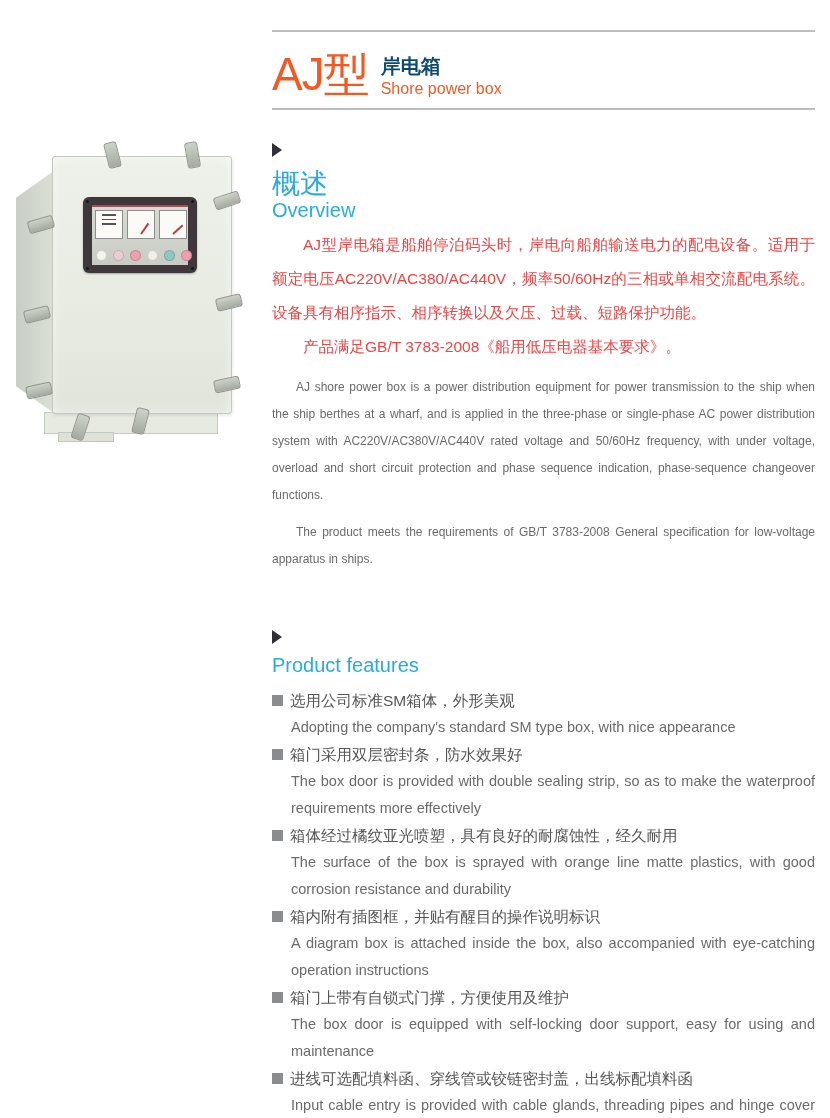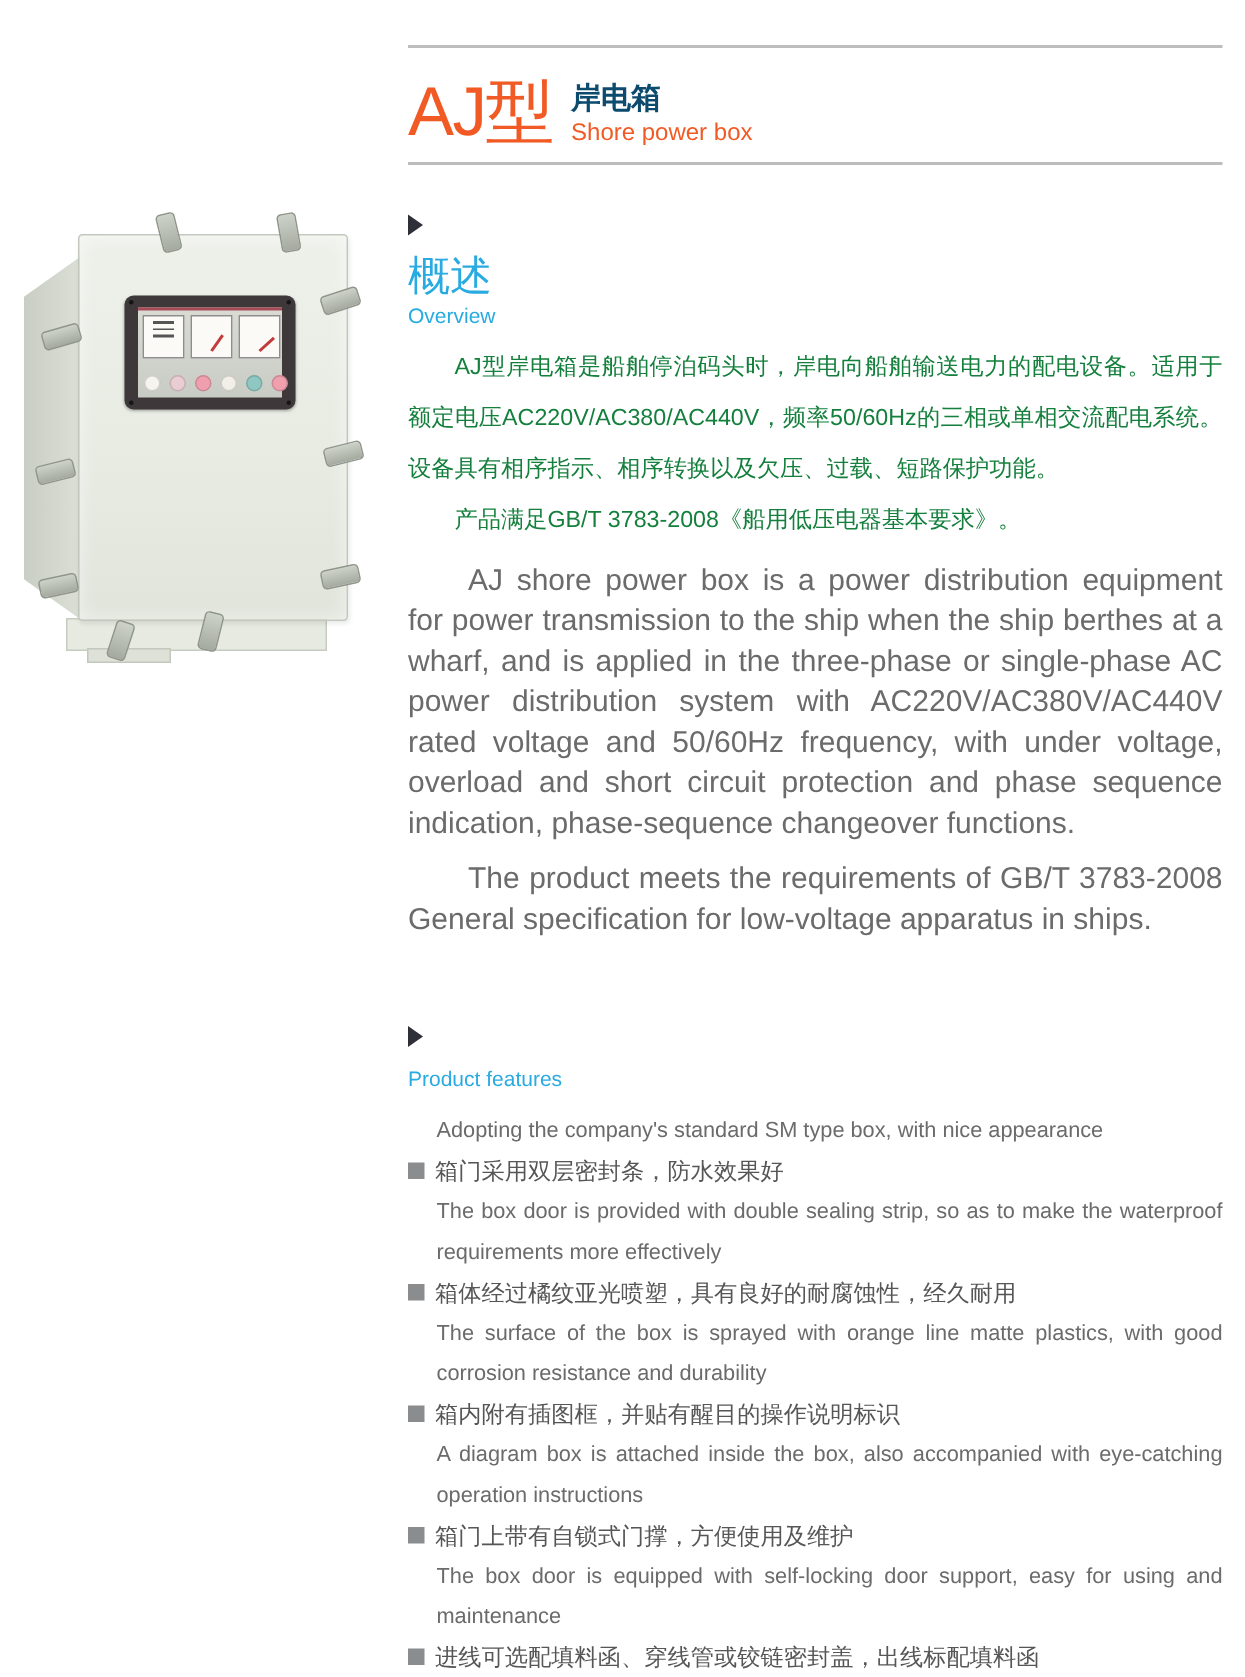--- a/index.html
+++ b/index.html
@@ -17,27 +17,27 @@
   .title-row { display:flex; align-items:flex-start; gap:12px; margin-top:15px; height:58px; }
   .model { font-size:46px; line-height:54px; color:#f15a24; font-weight:300; letter-spacing:-1px; }
   .title-sub { display:flex; flex-direction:column; margin-top:7px; }
   .title-cn { font-size:20px; font-weight:bold; color:#0c4a6e; line-height:24px; }
   .title-en { font-size:16px; color:#f15a24; line-height:21px; }
 
   .sec-head { display:flex; gap:11px;flex-direction:column; }
   .tri { width:0; height:0; border-left:10px solid #2e2f38; border-top:7px solid transparent;
          border-bottom:7px solid transparent; margin-top:9px; }
   .sec-title-cn { margin:0; font-size:28px; line-height:32px; color:#29abe2; font-weight:500; }
-  .sec-title-en { font-size:14px; line-height:21px; color:#29abe2; }
+  .sec-title-en { font-size:20px; line-height:21px; color:#29abe2; }
 
   .sec-overview { margin-top:24px; }
   .cn-paras { margin-top:7px; }
-  .p-cn { margin:0; font-size:15.5px; line-height:34px; color:#15803d; text-align:justify; text-indent:2em; }
+  .p-cn { margin:0; font-size:15.5px; line-height:34px; color:#ef4444; text-align:justify; text-indent:2em; }
   .en-paras { margin-top:6px; }
-  .p-en { margin:10px 0 0 0; font-size:20px; line-height:27px; color:#6b6b6b; text-align:justify; text-indent:2em; }
+  .p-en { margin:10px 0 0 0; font-size:12px; line-height:27px; color:#6b6b6b; text-align:justify; text-indent:2em; }
 
   .sec-features { margin-top:48px; }
   .feature-list { margin-top:11px; }
   .feature { margin:0; }
   .f-cn { font-size:15.5px; line-height:27px; color:#565656; }
   .sq { display:inline-block; width:11px; height:11px; background:#8a8c8e; margin-right:7px; }
   .f-en { margin:0 0 0 19px; font-size:14.5px; line-height:27px; color:#6b6b6b; text-align:justify; }
 
   
   .photo { position:absolute; left:14px; top:146px; width:232px; height:296px; }
@@ -162,20 +162,21 @@
     <section class="sec-features">
       <div class="sec-head">
         <span class="tri"></span>
         <div>
           <div class="sec-title-en">Product features</div>
         </div>
       </div>
       <div class="feature-list">
 
           <div class="feature">
+            <div class="f-cn"><span class="sq"></span><span>选用公司标准SM箱体，外形美观</span></div>
             <p class="f-en">Adopting the company's standard SM type box, with nice appearance</p>
           </div>
 
           <div class="feature">
             <div class="f-cn"><span class="sq"></span><span>箱门采用双层密封条，防水效果好</span></div>
             <p class="f-en">The box door is provided with double sealing strip, so as to make the waterproof requirements more effectively</p>
           </div>
 
           <div class="feature">
             <div class="f-cn"><span class="sq"></span><span>箱体经过橘纹亚光喷塑，具有良好的耐腐蚀性，经久耐用</span></div>

